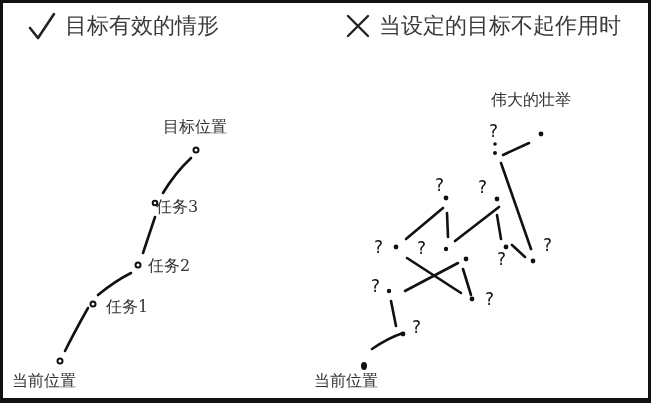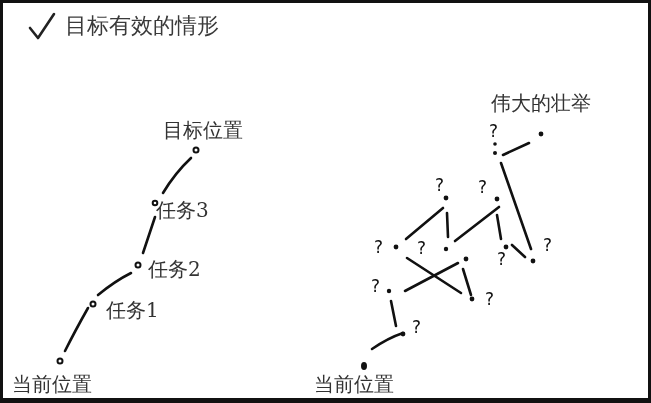--- a/index.html
+++ b/index.html
@@ -12,36 +12,42 @@
     color: #333;
   }
   .heading {
     position: absolute; top: 8px; font-size: 22px; display: flex; align-items: center;
     font-family: Liberation Mono, monospace; color: #3a3a3a;
   }
   .heading svg { margin-right: 8px; }
   .heading.left { left: 24px; }
   .heading.right { left: 342px; }
   .label {
-    position: absolute; font-size: 20px; white-space: nowrap; color: #333;
+    position: absolute; font-size: 16px; white-space: nowrap; color: #333;
   }
   svg.diagram { position: absolute; left: 0; top: 0; }
 </style>
 </head>
 <body>
 
 <div class="frame">
 
   <div class="heading left">
     <svg width="30" height="30" viewBox="0 0 30 30">
       <path d="M3 17 L11 27 L27 3" fill="none" stroke="#222" stroke-width="2.6" stroke-linecap="round" stroke-linejoin="round"></path>
     </svg>
     <span>目标有效的情形</span>
   </div>
 
+  <div class="heading right">
+    <svg width="26" height="26" viewBox="0 0 26 26">
+      <path d="M3 3 L23 23 M23 3 L3 23" fill="none" stroke="#222" stroke-width="2.4" stroke-linecap="round"></path>
+    </svg>
+    <span>当设定的目标不起作用时</span>
+  </div>
 
   <svg class="diagram" width="651" height="403" viewBox="0 0 651 403">
     <g fill="none" stroke="#111" stroke-width="2.6" stroke-linecap="round">
 
       <g>
         <path d="M62 348 Q72 328 85 305"></path>
         <path d="M95 292 Q112 278 128 270"></path>
         <path d="M140 250 L152 214"></path>
         <path d="M160 190 Q172 170 188 155"></path>
       </g>

